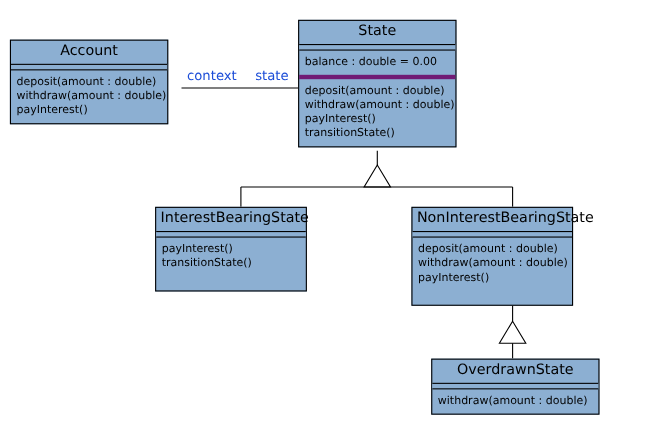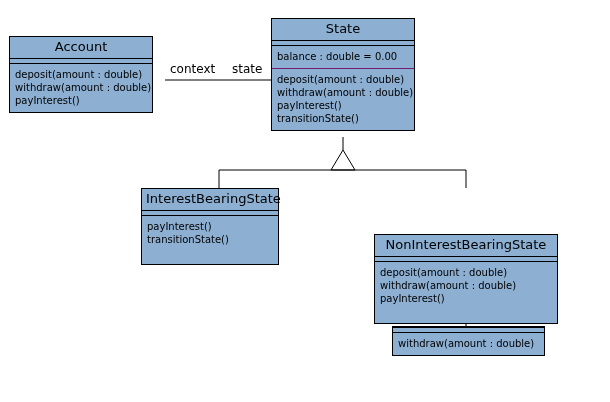--- a/index.html
+++ b/index.html
@@ -42,32 +42,32 @@
   .sep {
     height: 4px;
     border-top: 1px solid #000000;
     border-bottom: 1px solid #000000;
     background: #8cafd2;
   }
   .uml-compartment {
     padding: 4px 5px 5px 5px;
   }
   .uml-compartment.attrs {
-    border-bottom: 1px solid #701a75;
+    border-bottom: 4px solid #701a75;
   }
   .member {
     font-size: 10px;
     color: #000000;
     line-height: 13px;
     white-space: nowrap;
   }
   .edge-label {
     position: absolute;
     font-size: 12px;
-    color: #000000;
+    color: #1d4ed8;
     background: #ffffff;
     white-space: nowrap;
     z-index: 3;
     padding: 0 1px;
   }
 </style>
 </head>
 <body>
 
 <div id="canvas">
@@ -114,32 +114,33 @@
   <div class="uml-class" style="left:141px; top:188px; width:138px;">
     <div class="uml-name">InterestBearingState</div>
     <div class="sep"></div>
     <div class="uml-compartment ops">
       <div class="member">payInterest()</div>
       <div class="member">transitionState()</div>
       <div class="member">&nbsp;</div>
     </div>
   </div>
 
-  <div class="uml-class" style="left:374px; top:188px; width:184px;margin-top:46px;">
+  <div class="uml-class" style="left:374px; top:188px; width:147px;">
     <div class="uml-name">NonInterestBearingState</div>
     <div class="sep"></div>
     <div class="uml-compartment ops">
       <div class="member">deposit(amount : double)</div>
       <div class="member">withdraw(amount : double)</div>
       <div class="member">payInterest()</div>
       <div class="member">&nbsp;</div>
     </div>
   </div>
 
   <div class="uml-class" style="left:392px; top:326px; width:153px;">
+    <div class="uml-name">OverdrawnState</div>
     <div class="sep"></div>
     <div class="uml-compartment ops">
       <div class="member">withdraw(amount : double)</div>
     </div>
   </div>
 
   <div class="edge-label" style="left:169px; top:62px;">context</div>
   <div class="edge-label" style="left:231px; top:62px;">state</div>
 
 </div>

